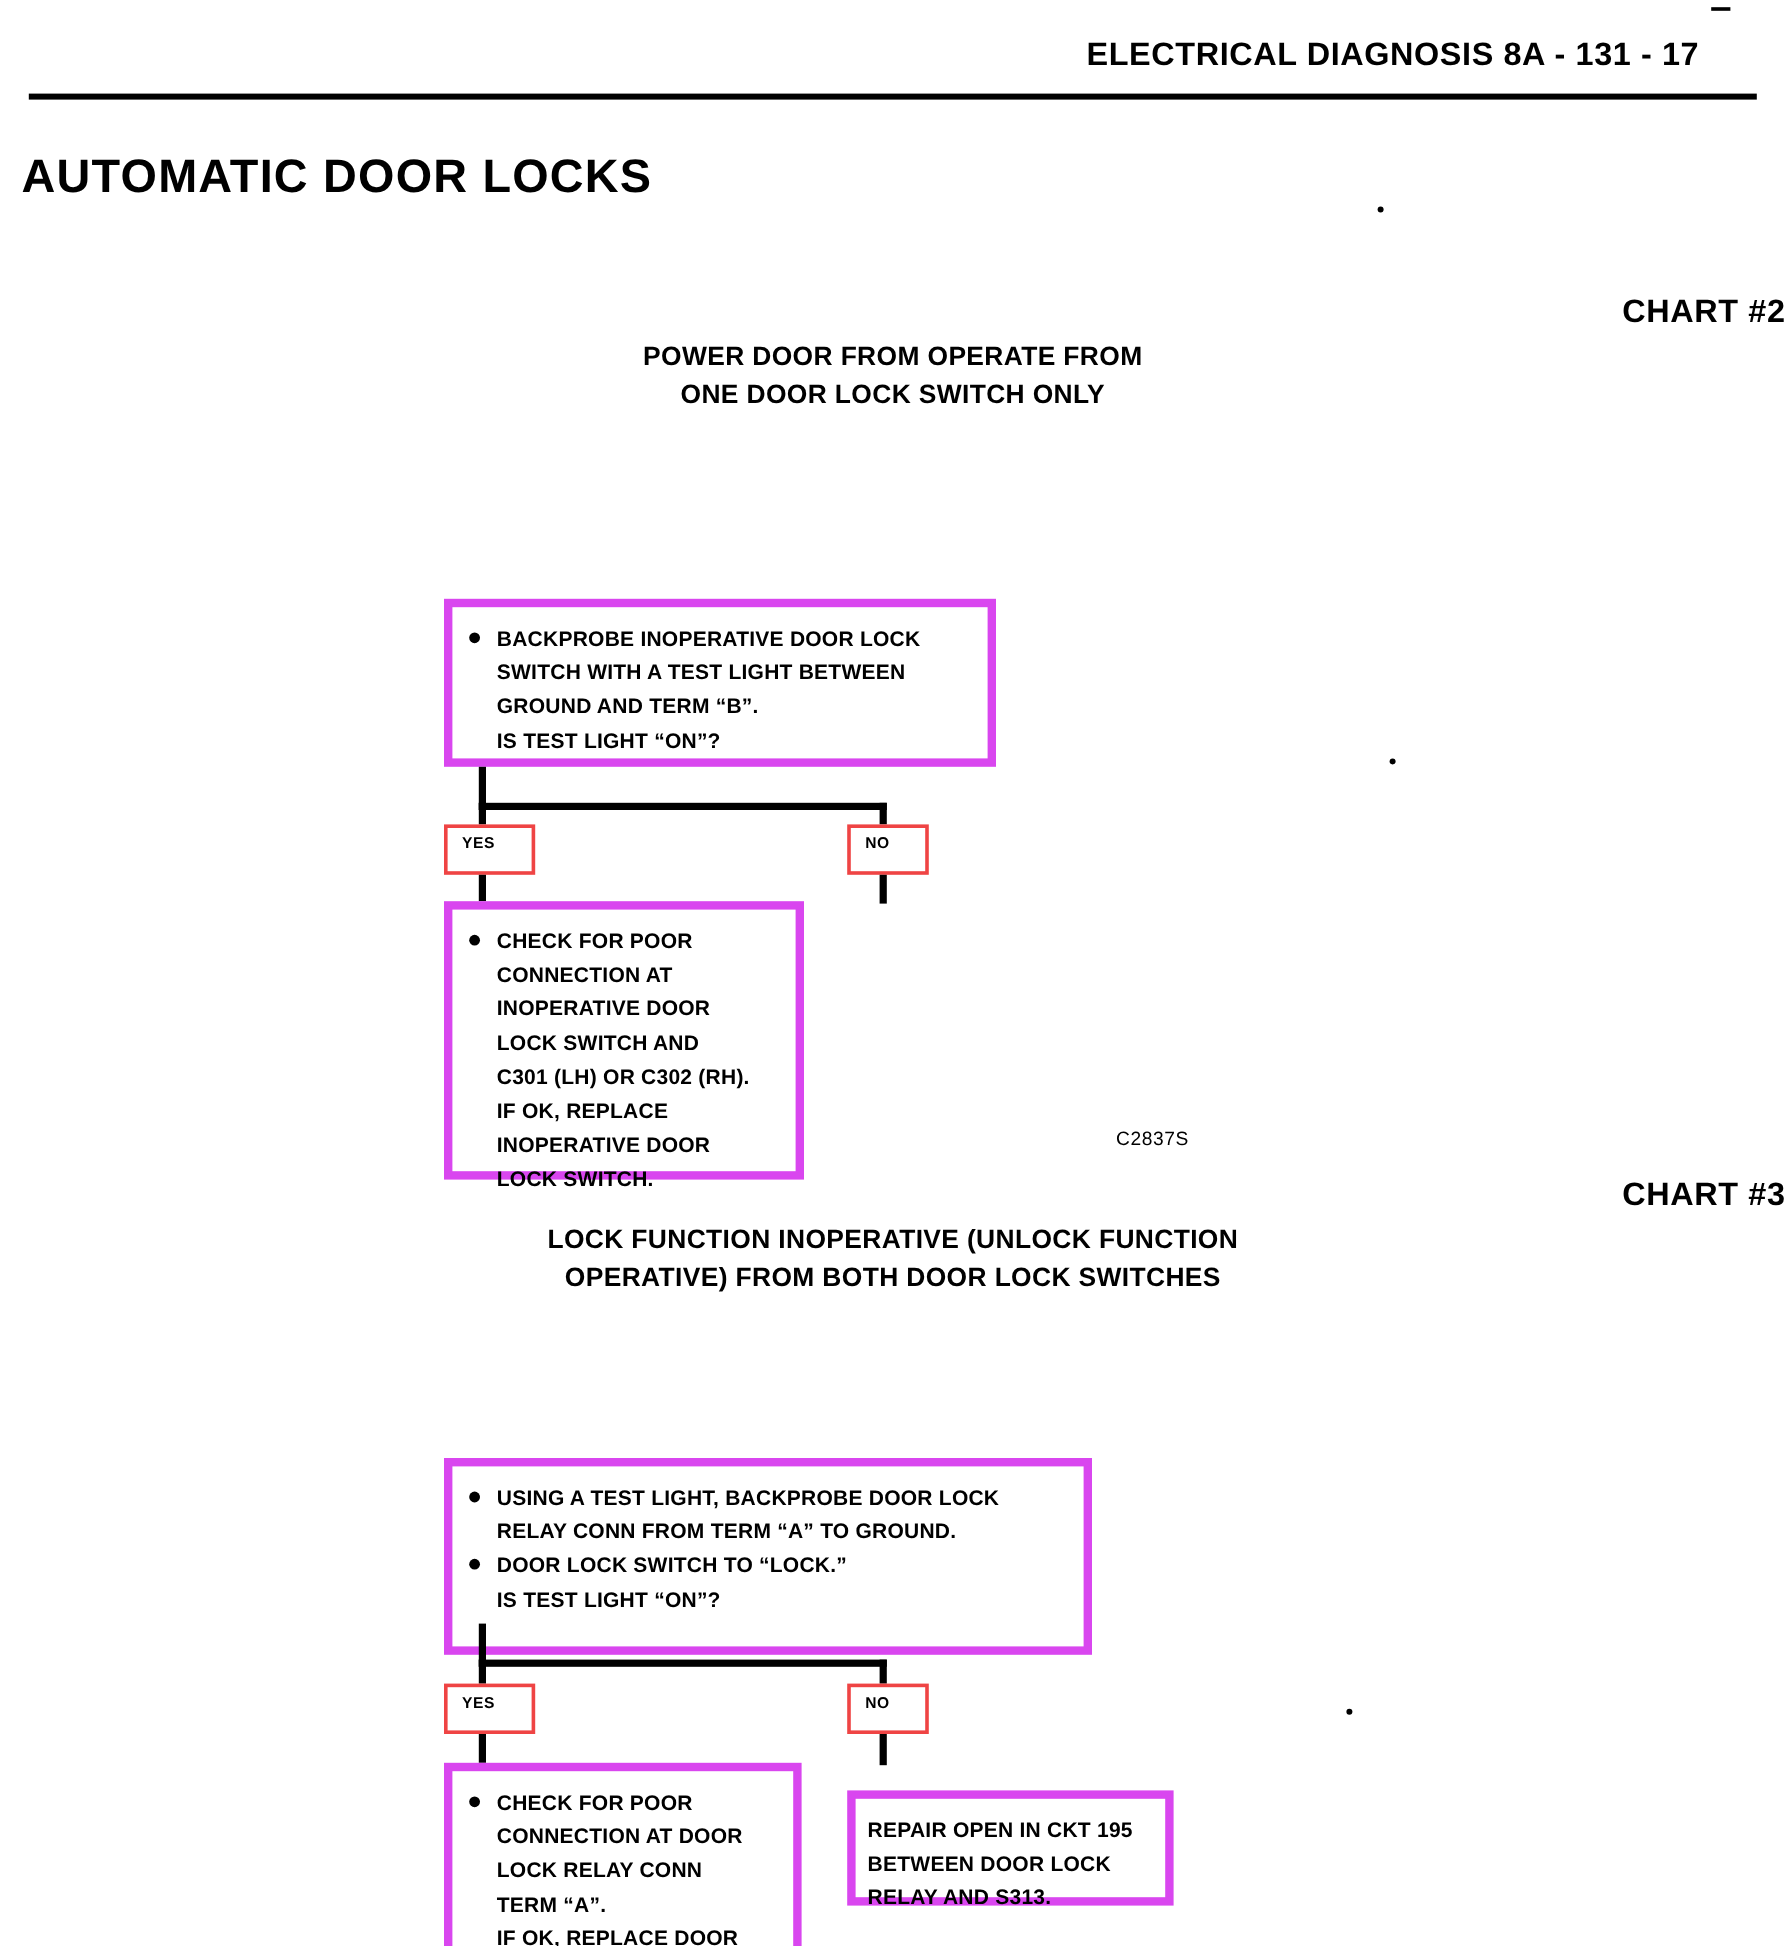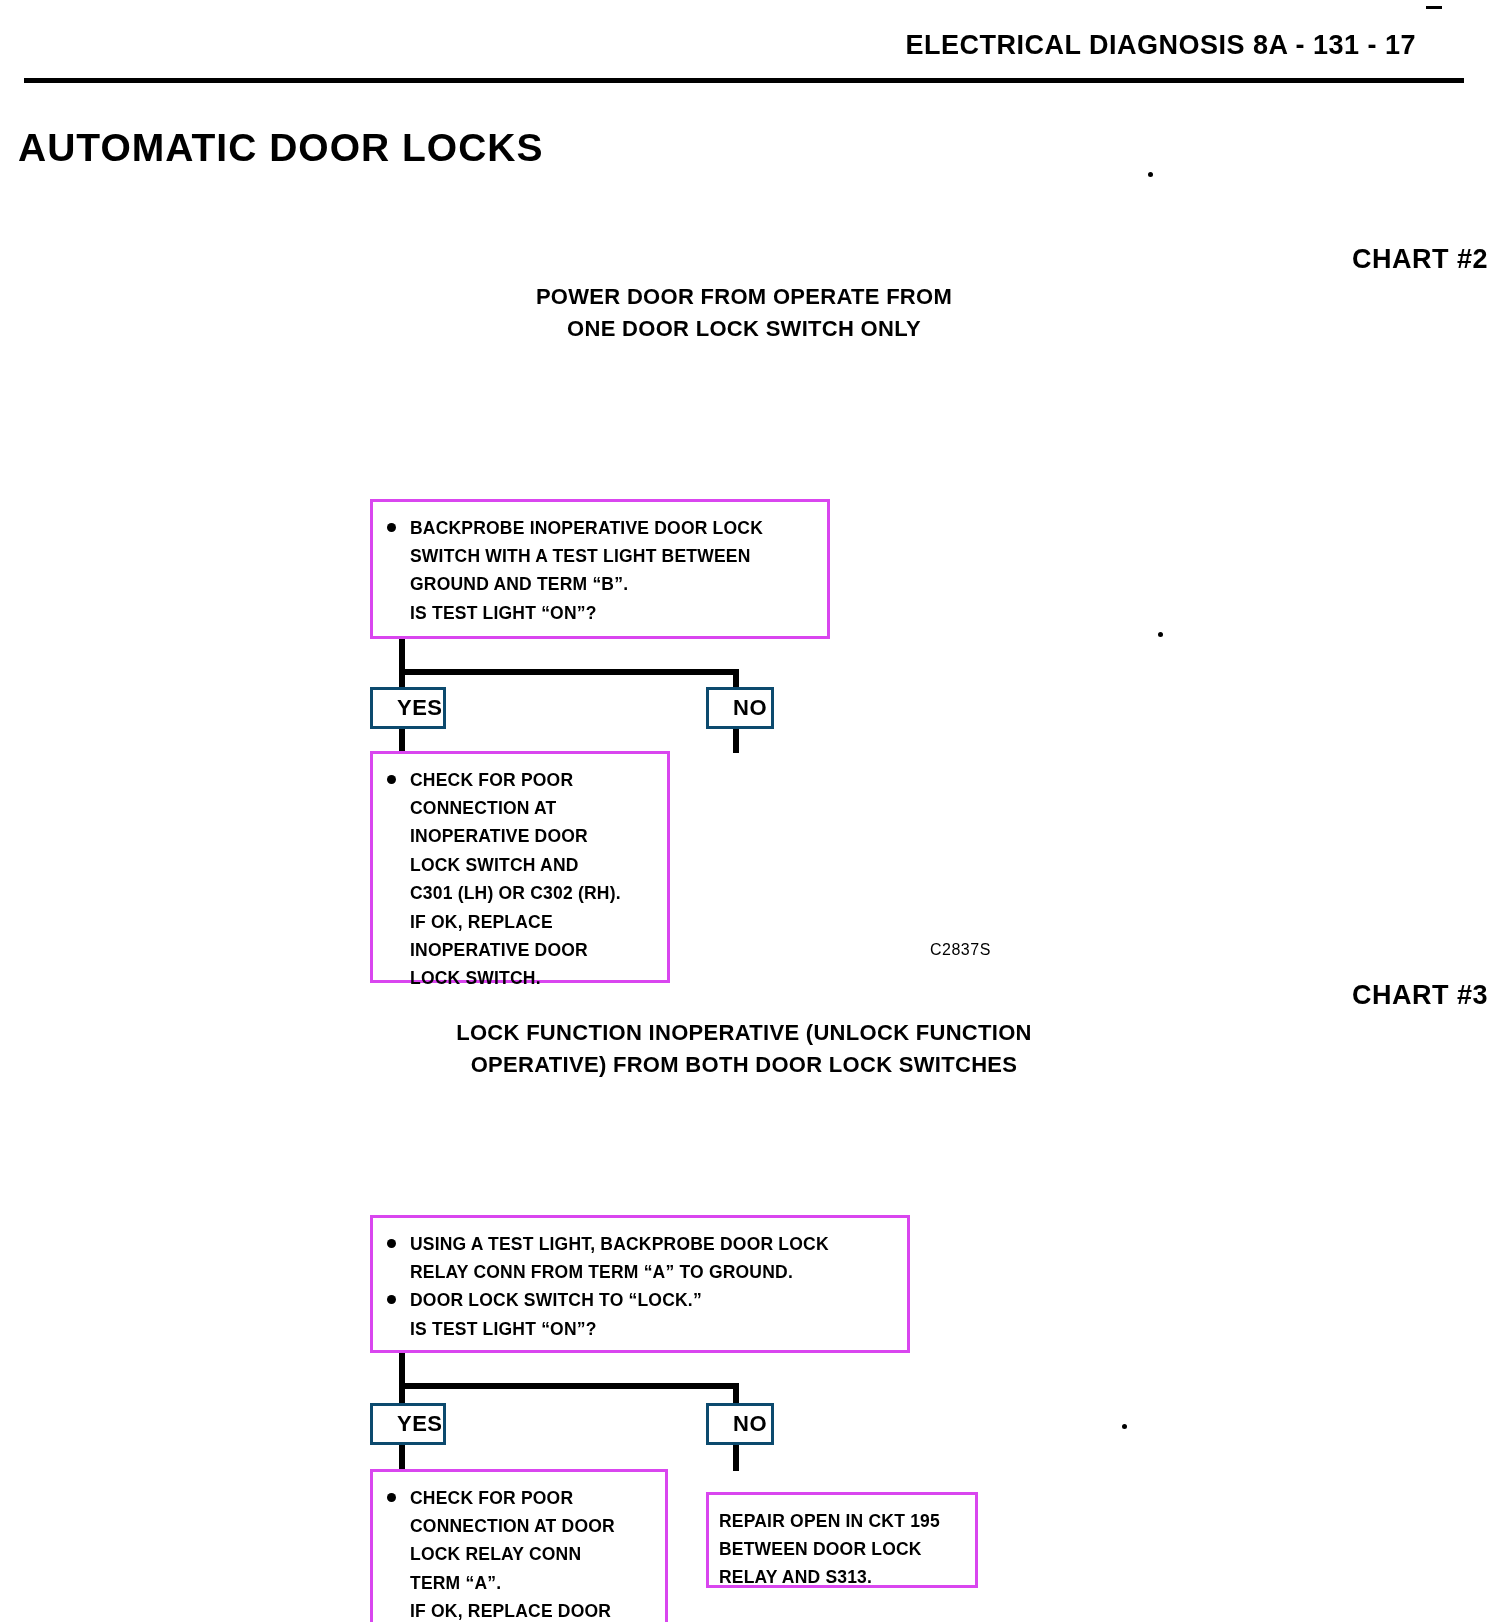--- a/index.html
+++ b/index.html
@@ -83,21 +83,21 @@
   }
 
   .flow {
     position: relative;
     margin-top: 22px;
     height: 520px;
   }
 
   .box {
     position: absolute;
-    border: 3px solid #d946ef;
+    border: 7px solid #d946ef;
     background: #fff;
     box-sizing: border-box;
   }
   .box-inner {
     padding: 12px 10px 10px 14px;
     font-size: 17.5px;
     font-weight: bold;
     line-height: 1.62;
     letter-spacing: 0.2px;
   }
@@ -120,26 +120,26 @@
   .plain-text {
     white-space: pre-line;
   }
   .indent-text {
     white-space: pre-line;
     padding-left: 23px;
   }
 
   .yesno {
     position: absolute;
-    border: 3px solid #0c4a6e;
+    border: 3px solid #ef4444;
     background: #fff;
     box-sizing: border-box;
-    font-size: 22px;
-    font-weight: bold;
-    padding: 5px 10px 5px 24px;
+    font-size: 13px;
+    font-weight: bold;
+    padding: 5px 10px 5px 12px;
     letter-spacing: 0.5px;
   }
 
   .line-h {
     position: absolute;
     background: #000;
     height: 6px;
   }
   .line-v {
     position: absolute;
@@ -219,21 +219,21 @@
   </div>
 </div>
 
 <div class="chart" style="top:980px;">
   <div class="chart-title">CHART #3</div>
   <div class="chart-sub" style="white-space:pre-line;">LOCK FUNCTION INOPERATIVE (UNLOCK FUNCTION
 OPERATIVE) FROM BOTH DOOR LOCK SWITCHES</div>
 
   <div class="flow">
 
-    <div class="box" style="left:370px;top:112px;width:540px;height:138px;">
+    <div class="box" style="left:370px;top:112px;width:540px;height:164px;">
       <div class="box-inner">
         <div class="bullet-row">
           <span class="bullet"></span>
           <span class="bullet-text">USING A TEST LIGHT, BACKPROBE DOOR LOCK
 RELAY CONN FROM TERM “A” TO GROUND.</span>
         </div>
         <div class="bullet-row">
           <span class="bullet"></span>
           <span class="bullet-text">DOOR LOCK SWITCH TO  “LOCK.”</span>
         </div>

